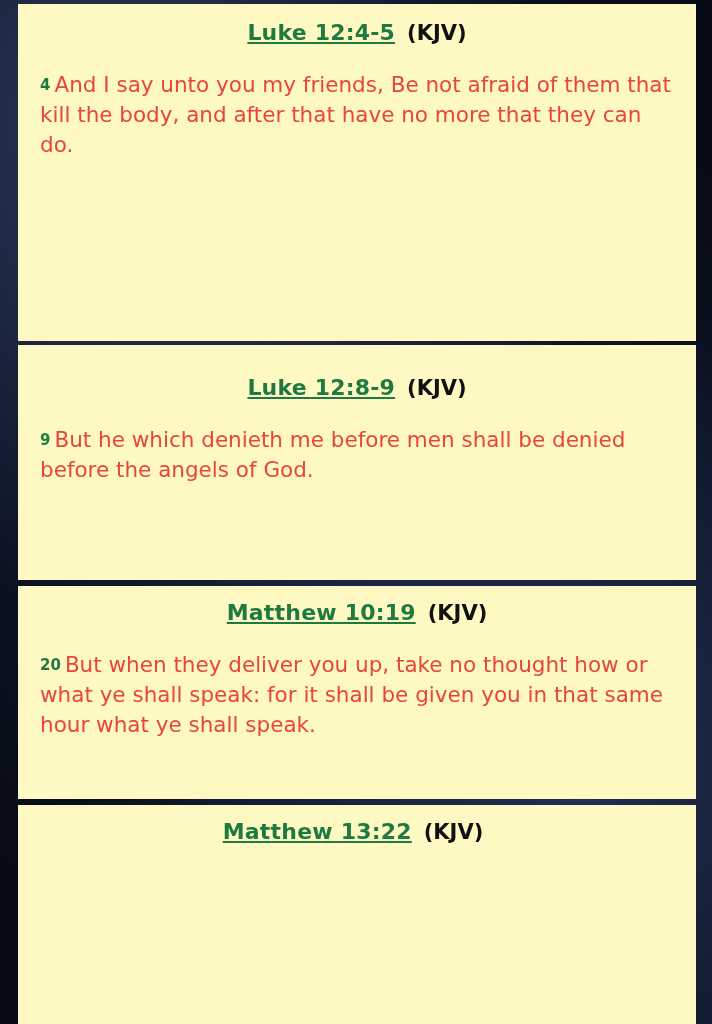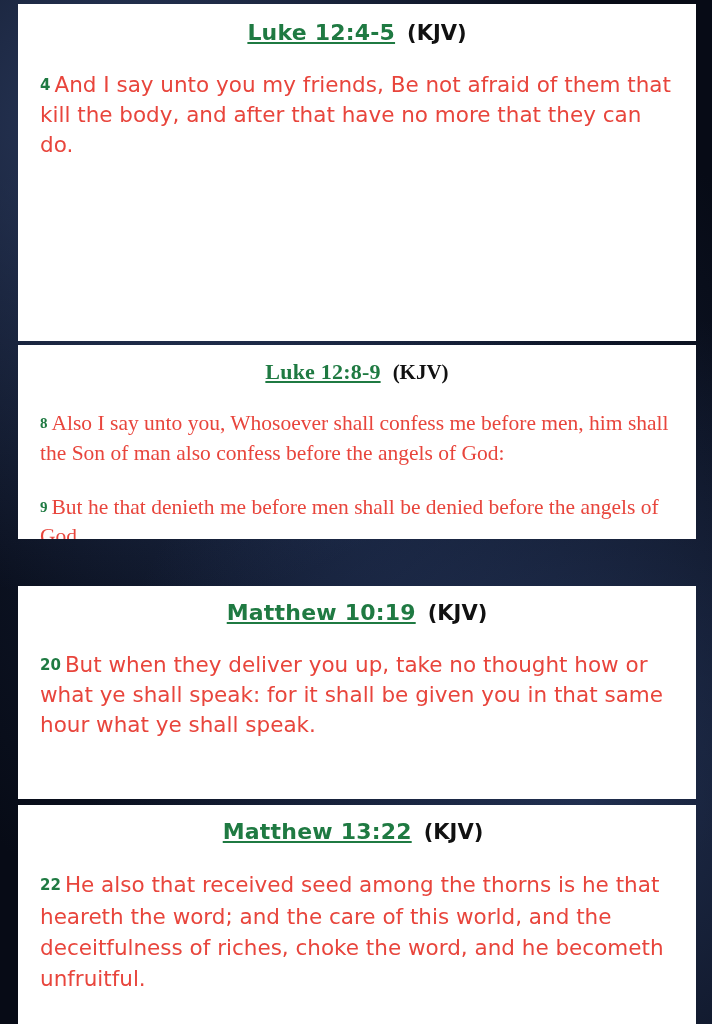--- a/index.html
+++ b/index.html
@@ -34,26 +34,26 @@
       radial-gradient(1px 1px at 15px 420px, rgba(255,255,255,0.3) 50%, transparent 51%),
       radial-gradient(1px 1px at 690px 640px, rgba(255,255,255,0.3) 50%, transparent 51%);
   }
   .page {
     position: relative;
     width: 712px;
     height: 1024px;
   }
   .card {
     position: absolute;
-    background: #ffffff;
+    background: #fef9c3;
     box-sizing: border-box;
     overflow: hidden;
   }
   .card-1 { left: 18px;  top: 4px;   width: 678px; height: 337px; padding: 10px 22px 8px 22px; }
-  .card-2 { left: 18px;  top: 345px; width: 678px; height: 194px; padding: 8px 22px 8px 22px; font-family: Liberation Serif, serif; }
+  .card-2 { left: 18px;  top: 345px; width: 678px; height: 235px; padding: 24px 22px 8px 22px; }
   .card-3 { left: 18px;  top: 586px; width: 678px; height: 213px; padding: 8px 22px 20px 22px; }
   .card-4 { left: 18px;  top: 805px; width: 678px; height: 219px; padding: 8px 30px 8px 22px; }
 
   .ref-line {
     text-align: center;
     white-space: nowrap;
     line-height: 1.2;
     margin: 6px 0 2px 0;
   }
   .ref {
@@ -99,37 +99,31 @@
     <p class="verse">
       <span class="vnum">4</span><span>And I say unto you my friends, Be not afraid of them that kill the body, and after that have no more that they can do.</span>
     </p>
   </div>
 
   <div class="card card-2">
     <div class="ref-line">
       <span class="ref">Luke 12:8-9</span><span class="version">(KJV)</span>
     </div>
     <p class="verse">
-      <span class="vnum">8</span><span>Also I say unto you, Whosoever shall confess me before men, him shall the Son of man also confess before the angels of God:</span>
-    </p>
-    <p class="verse">
-      <span class="vnum">9</span><span>But he that denieth me before men shall be denied before the angels of God.</span>
+      <span class="vnum">9</span><span>But he which denieth me before men shall be denied before the angels of God.</span>
     </p>
   </div>
 
   <div class="card card-3">
     <div class="ref-line">
       <span class="ref">Matthew 10:19</span><span class="version">(KJV)</span>
     </div>
     <p class="verse">
       <span class="vnum">20</span><span>But when they deliver you up, take no thought how or what ye shall speak: for it shall be given you in that same hour what ye shall speak.</span>
     </p>
   </div>
 
   <div class="card card-4">
     <div class="ref-line">
       <span class="ref">Matthew 13:22</span><span class="version">(KJV)</span>
     </div>
-    <p class="verse">
-      <span class="vnum">22</span><span>He also that received seed among the thorns is he that heareth the word; and the care of this world, and the deceitfulness of riches, choke the word, and he becometh unfruitful.</span>
-    </p>
   </div>
 </div>
 
 </body></html>

